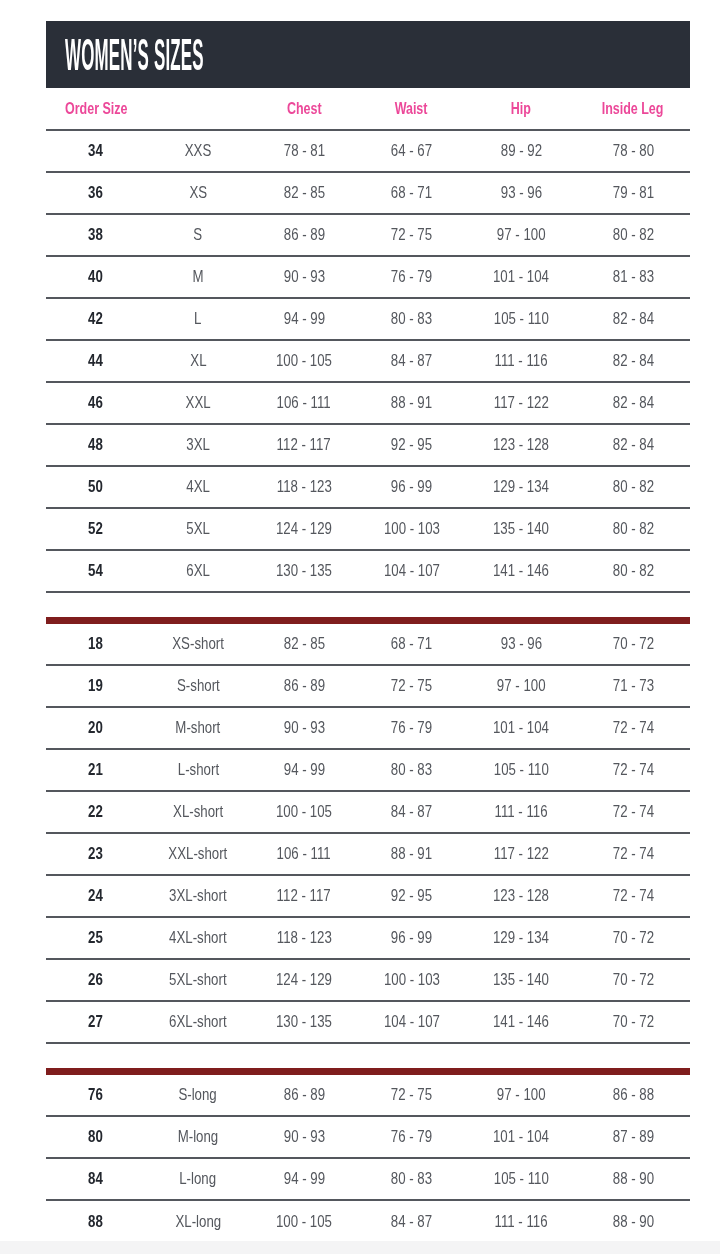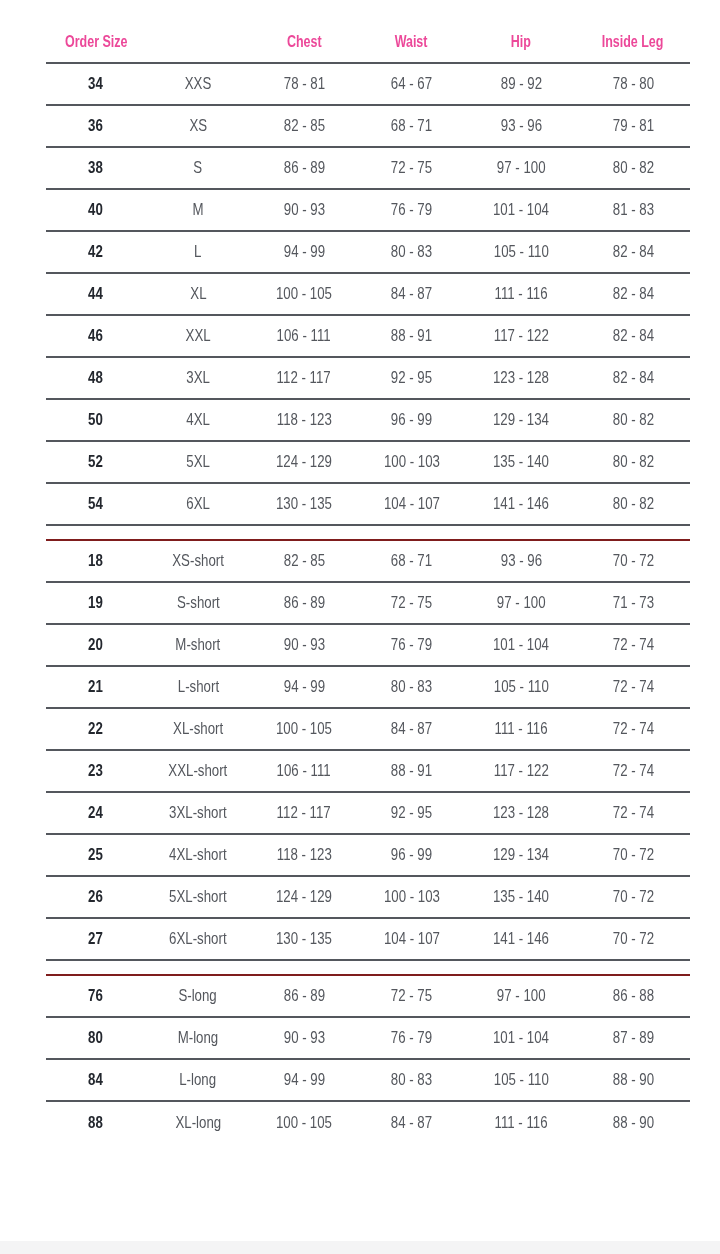--- a/index.html
+++ b/index.html
@@ -50,22 +50,22 @@
   .th.order {
     grid-column: 1 / 3;
     text-align: left;
     padding-left: 19px;
   }
   .row {
     height: 42px;
     border-bottom: 2px solid #54575d;
   }
   .section.gap {
-    margin-top: 13px;
-    border-top: 2px solid #7f1d1d;
+    margin-top: 24px;
+    border-top: 7px solid #7f1d1d;
   }
   .section:last-child .row:last-child { border-bottom: none; }
   .cell {
     text-align: center;
     font-size: 17px;
     color: #54575d;
     white-space: nowrap;
   }
   .cell.order {
     font-weight: bold;
@@ -84,20 +84,23 @@
     left: 0; bottom: 0;
     width: 720px; height: 13px;
     background: #f4f4f5;
   }
 </style>
 </head>
 <body>
 
 <div class="page">
 
+  <header class="banner">
+    <h1><span class="cz-title" style="display: inline-block; transform: scaleX(0.62); transform-origin: left center;">WOMEN’S SIZES</span></h1>
+  </header>
 
   <div>
     <div class="grid-row thead">
       <div class="th order"><span class="cz">Order Size</span></div>
       <div class="th"><span class="cz">Chest</span></div>
       <div class="th"><span class="cz">Waist</span></div>
       <div class="th"><span class="cz">Hip</span></div>
       <div class="th"><span class="cz">Inside Leg</span></div>
     </div>
     <div id="sections">

